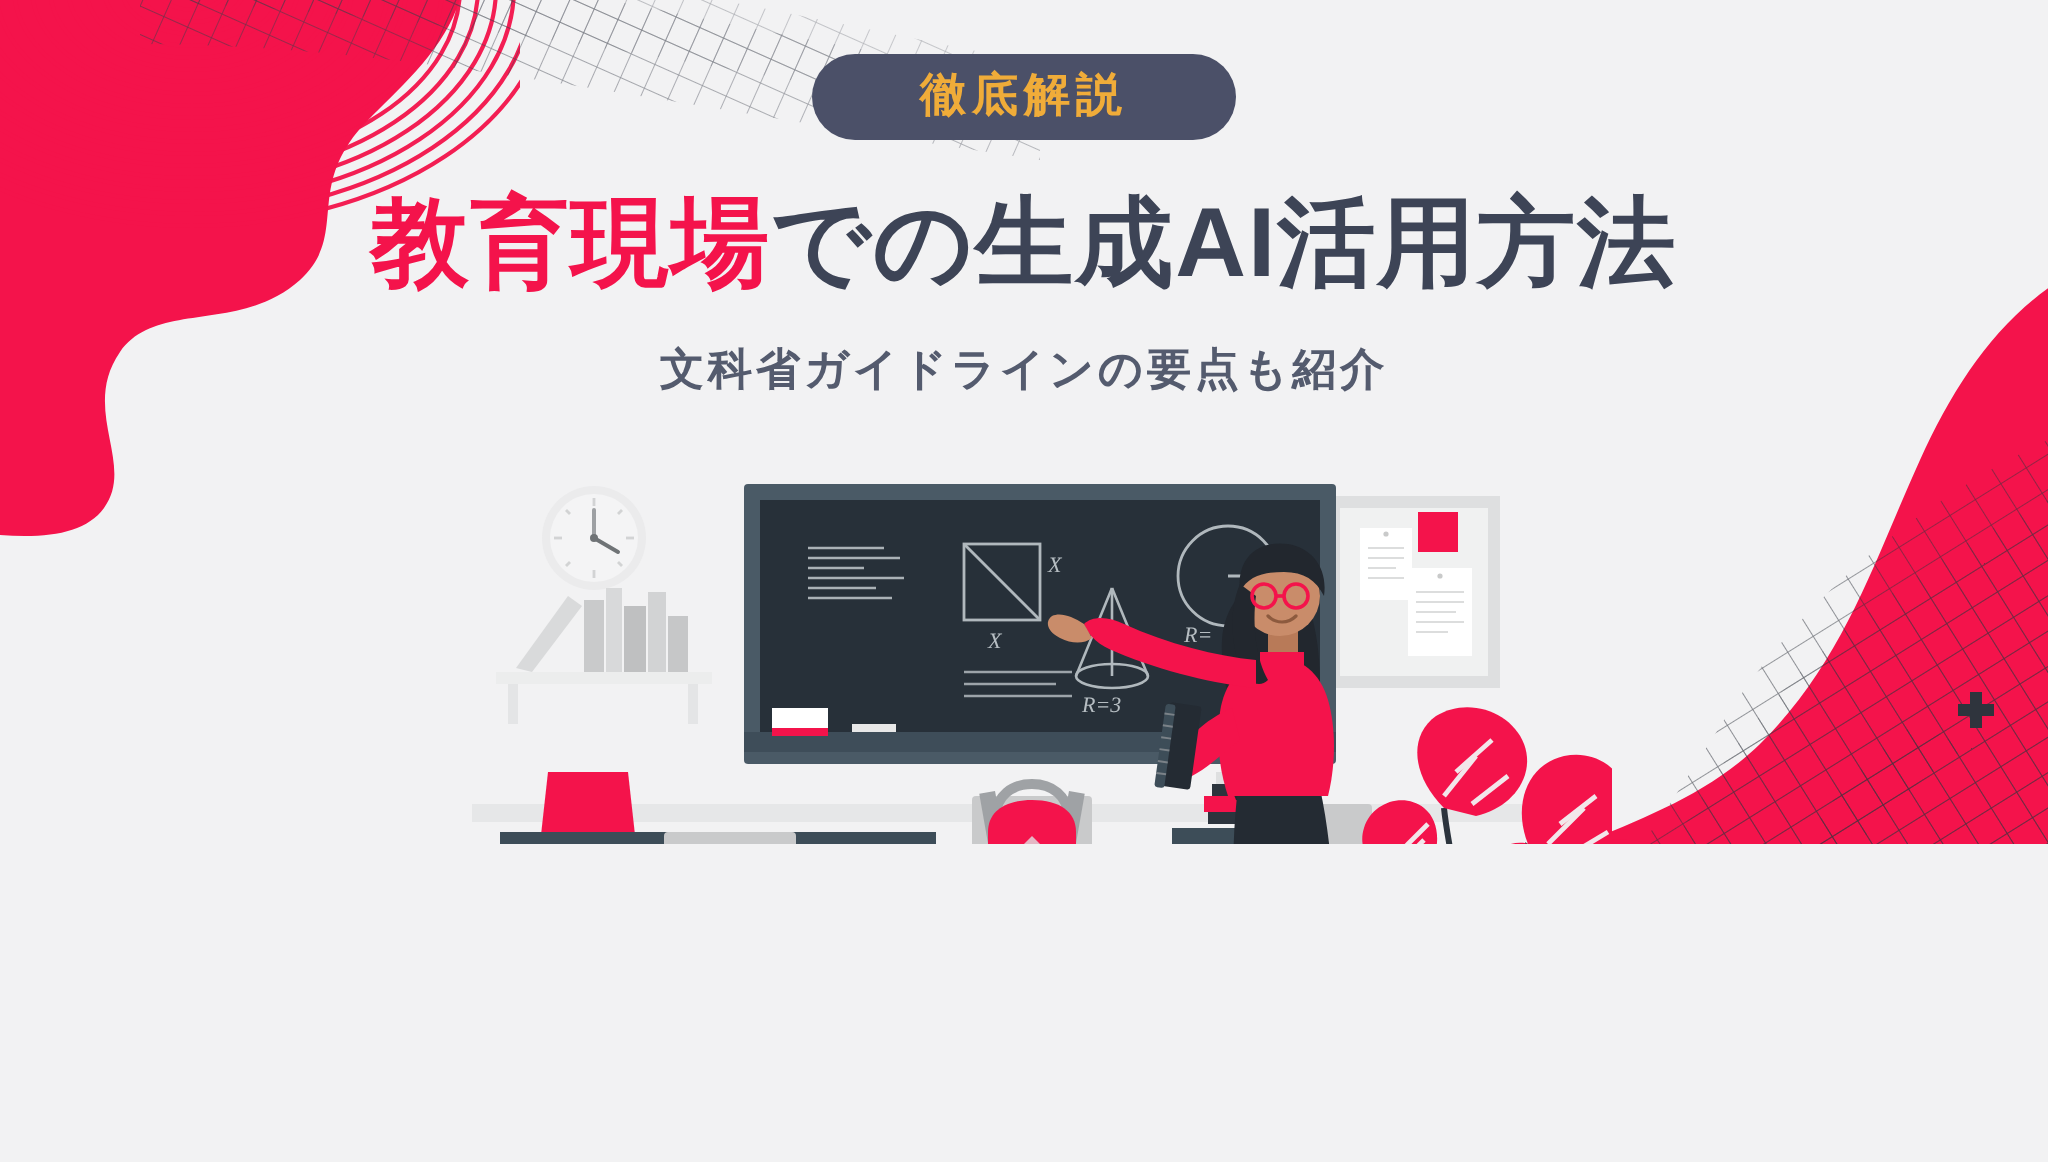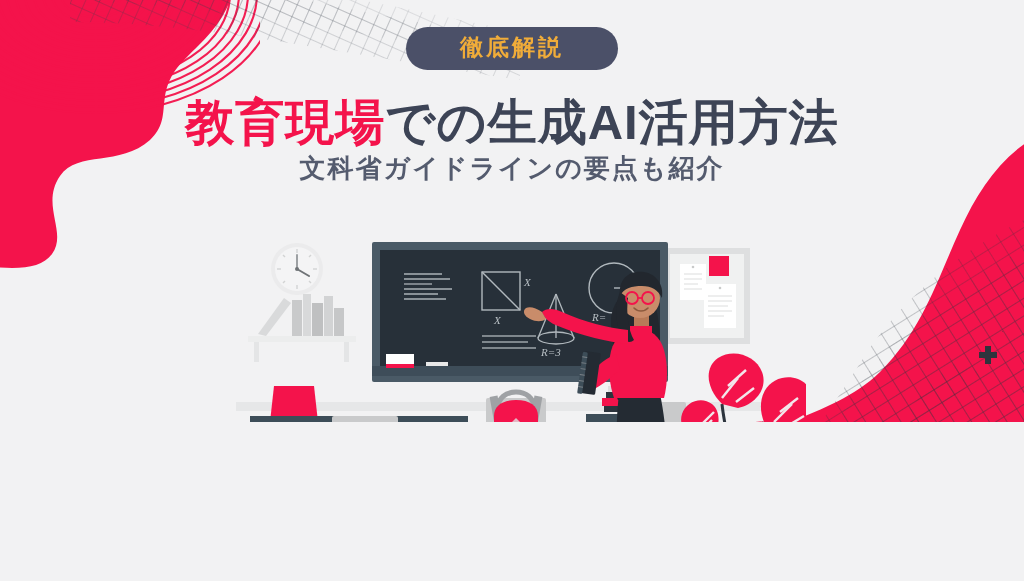--- a/index.html
+++ b/index.html
@@ -32,22 +32,22 @@
     margin-top:27px;
     font-size:49px;
     font-weight:bold;
     letter-spacing:1px;
     line-height:1.05;
     color:#3d4456;
     white-space:nowrap;
   }
   .title .hl{color:#f4134b;}
   .subtitle{
-    margin-top:7px;
-    font-size:26px;
+    margin-top:26px;
+    font-size:22px;
     font-weight:bold;
     letter-spacing:2px;
     color:#545b6e;
     line-height:1;
   }
 
   
   .illo{position:absolute;left:236px;top:226px;width:570px;height:320px;z-index:20;}
 </style>
 </head>

